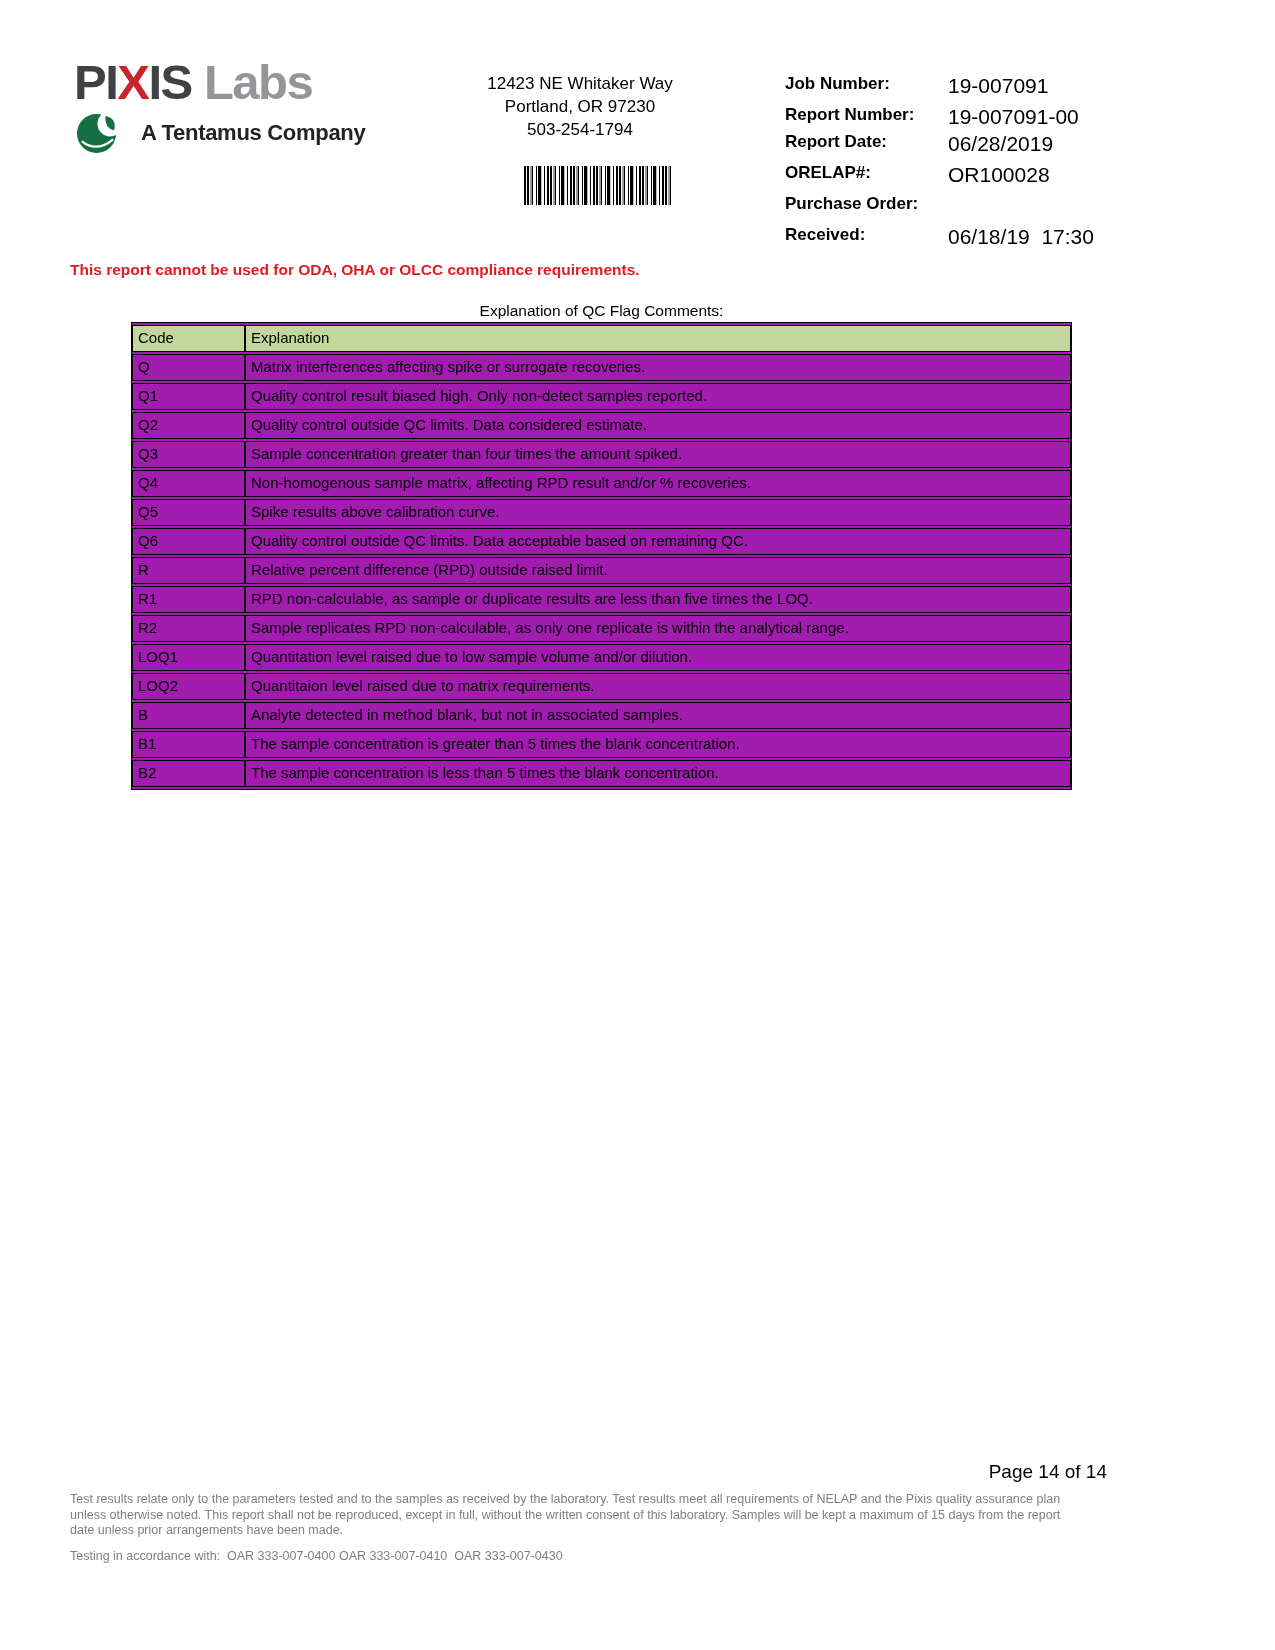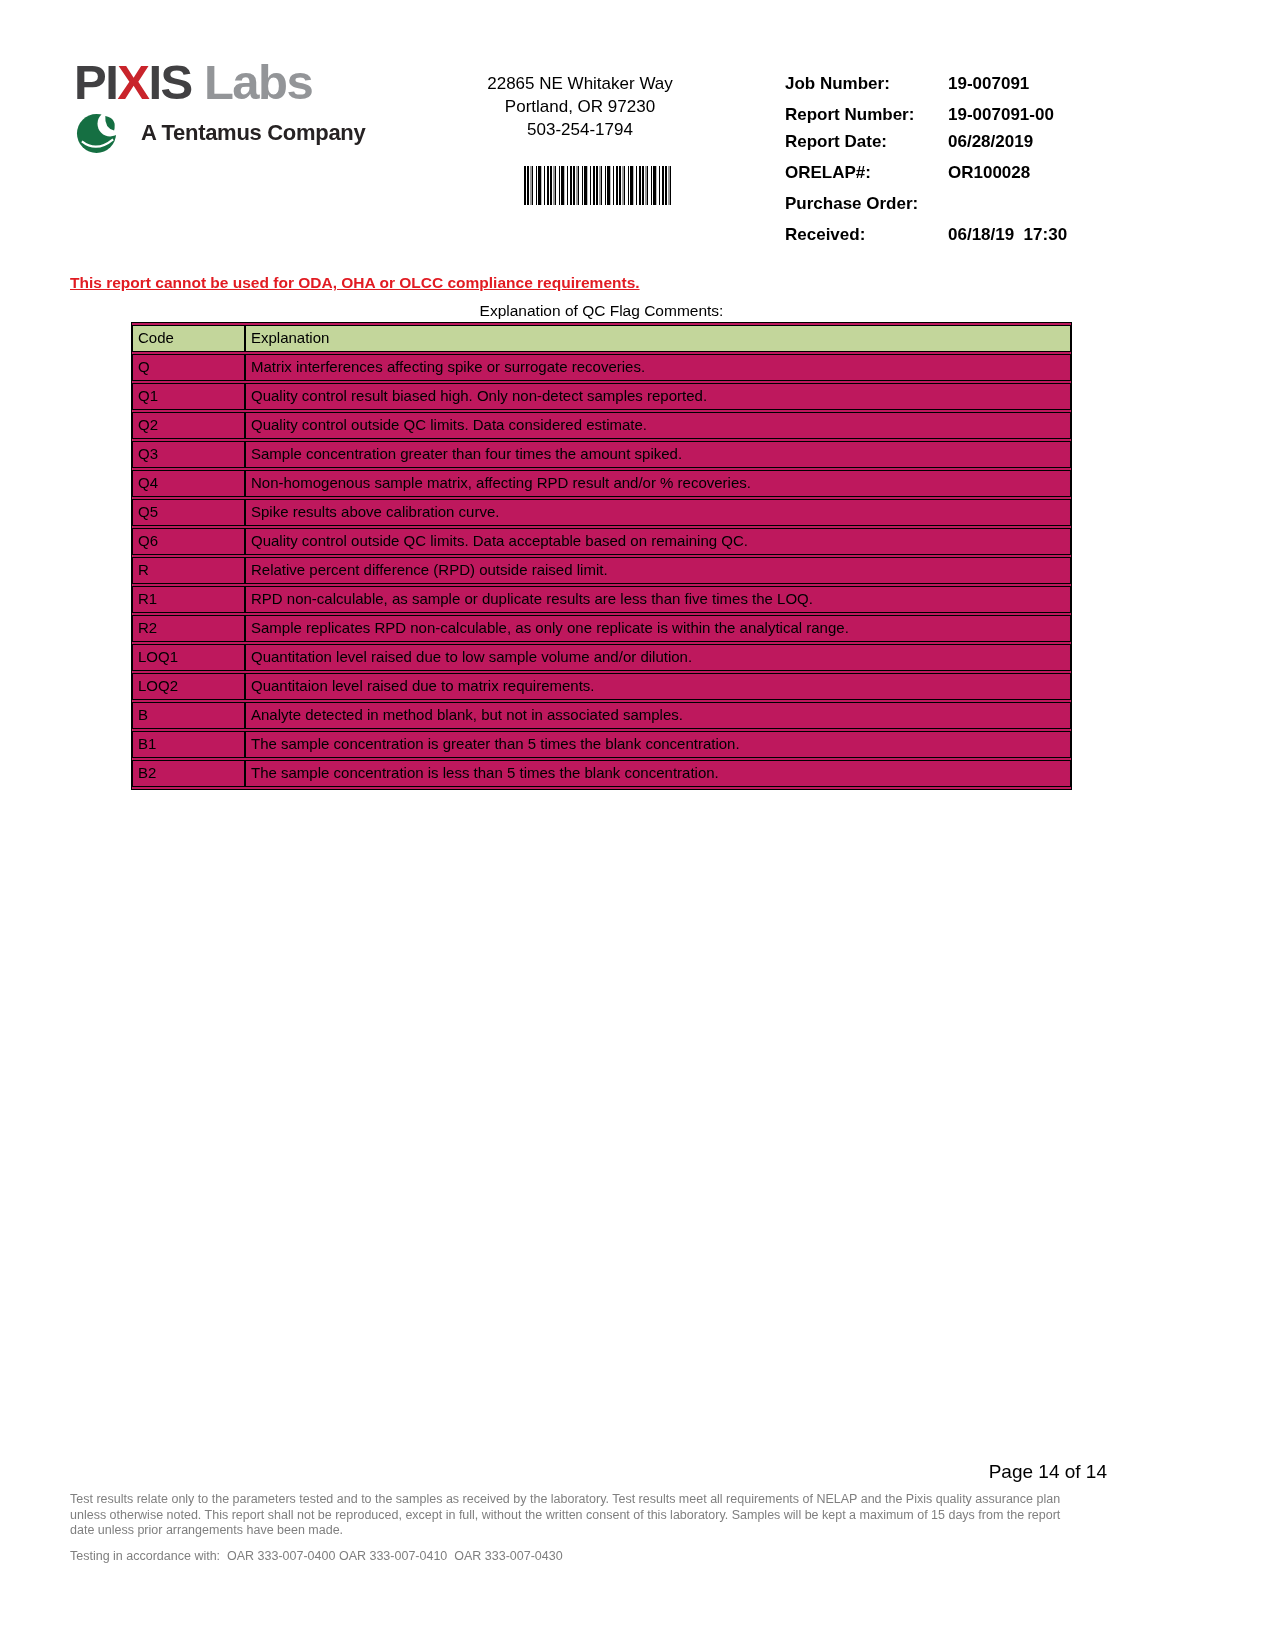--- a/index.html
+++ b/index.html
@@ -34,32 +34,32 @@
     background-image:repeating-linear-gradient(90deg,
       #000 0 2px,#fff 2px 3px,#000 3px 5px,#fff 5px 6px,
       #9a9a9a 6px 8px,#000 8px 9px,#fff 9px 12px,#000 12px 13px,
       #fff 13px 14px,#000 14px 17px,#bbb 17px 18px,#fff 18px 20px,
       #000 20px 21px,#fff 21px 23px);}
 
   .job-info{position:absolute;left:785px;top:74px;width:430px;}
   .info-row{display:flex;align-items:flex-start;height:31px;}
   .info-row.gap-sm{height:27px;}
   .info-label{width:163px;font-weight:700;font-size:17px;flex:0 0 auto;}
-  .info-value{font-size:17px;white-space:pre-wrap;font-weight:bold;}
-
-  
-  .notice{position:absolute;left:70px;top:274px;font-size:15.5px;font-weight:700;
-          color:var(--accent-red);text-decoration:underline;}
+  .info-value{font-size:21px;white-space:pre-wrap;}
+
+  
+  .notice{position:absolute;left:70px;top:261px;font-size:15.5px;font-weight:700;
+          color:var(--accent-red);}
   .table-caption{position:absolute;left:131px;top:302px;width:941px;text-align:center;
           font-size:15.5px;}
 
   
   .qc-table-wrap{position:absolute;left:131px;top:322px;width:941px;}
   table.qc{width:100%;border-collapse:separate;border-spacing:0 2px;
-           border:1px solid var(--border-black);background:#be185d;}
+           border:1px solid var(--border-black);background:#a21caf;}
   table.qc th,table.qc td{border:1px solid var(--border-black);font-size:15px;
            font-weight:400;text-align:left;padding:3px 6px 4px 5px;line-height:18px;}
   table.qc th{background:var(--table-header-green);}
   table.qc .col-code{width:113px;}
 
   
   .page-label{position:absolute;top:1461px;right:118px;font-size:19px;}
   .disclaimer{position:absolute;left:70px;top:1492px;width:1010px;
           font-size:12.5px;line-height:15.5px;color:var(--footer-gray);}
   .accordance{position:absolute;left:70px;top:1549px;width:1010px;
@@ -79,21 +79,21 @@
           <circle cx="35" cy="13" r="13" fill="#ffffff"></circle>
           <path d="M30 5 Q42 7 39 20 Q29 17 30 5 Z" fill="#156f42"></path>
           <path d="M6 31 Q21 43 38 29" stroke="#ffffff" stroke-width="2.2" fill="none"></path>
         </svg>
       </span>
       <span class="tagline-text">A Tentamus Company</span>
     </div>
   </div>
 
   <div class="address">
-    <div>22865 NE Whitaker Way</div>
+    <div>12423 NE Whitaker Way</div>
     <div>Portland, OR 97230</div>
     <div>503-254-1794</div>
   </div>
 
   <div class="barcode"></div>
 
   <div class="job-info">
       <div class="info-row">
         <span class="info-label">Job Number:</span>
         <span class="info-value">19-007091</span>

